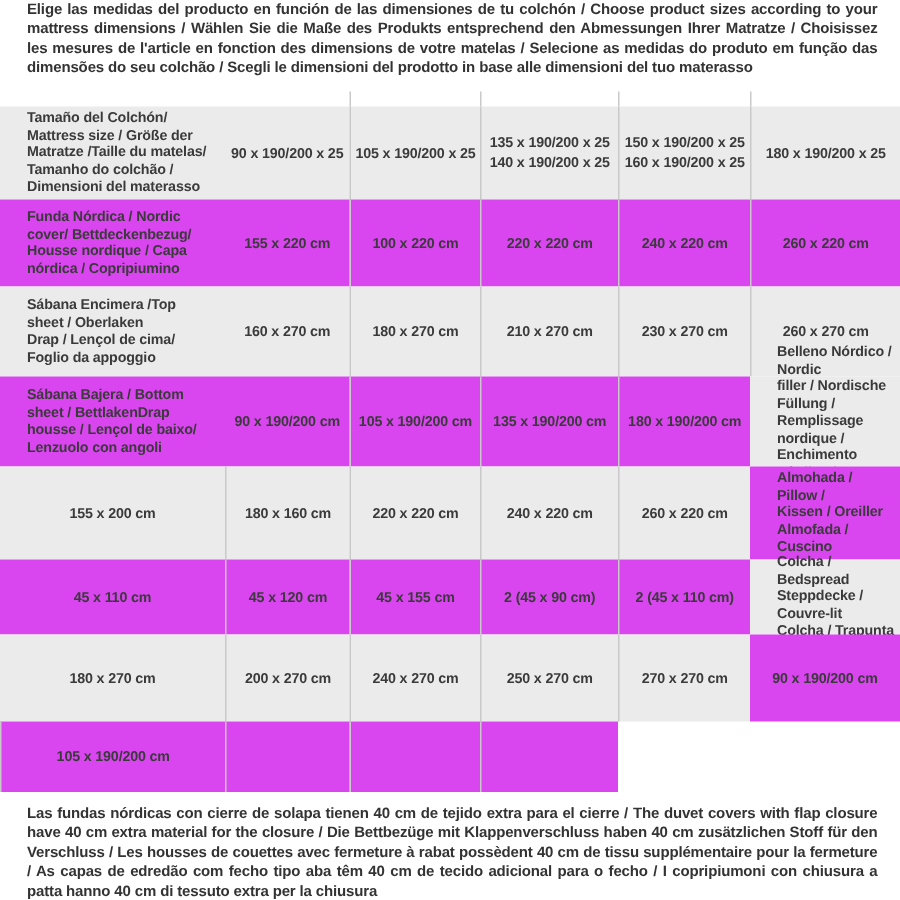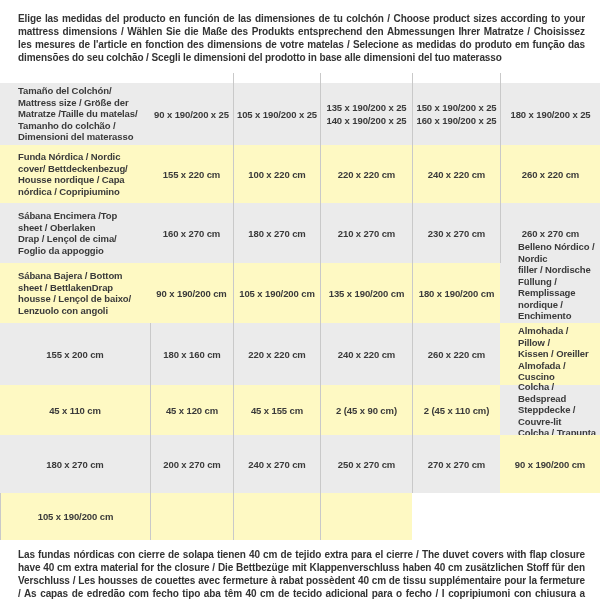--- a/index.html
+++ b/index.html
@@ -19,21 +19,21 @@
   .intro, .note {
     margin: 0;
     padding: 0 15px 0 18px;
     font-size: 10px;
     font-weight: 700;
     line-height: 13px;
     letter-spacing: -0.1px;
     color: #333333;
     text-align: justify;
   }
-  .intro { padding-top: 12px; }
+  .intro { }
   .note  { margin-top: 8px; }
   .size-table {
     margin-top: 9px;
     display: grid;
     grid-template-columns: 150px 83px 87px 92px 88px 100px;
     grid-template-rows: 10px 62px 58px 60px 60px 62px 50px 58px 47px;
     width: 600px;
   }
   .cell {
     display: flex;
@@ -51,21 +51,21 @@
     padding-left: 18px;
     padding-right: 4px;
     line-height: 11.5px;
   }
   .cell.val {
     justify-content: center;
     text-align: center;
     line-height: 13px;
   }
   .g { background: #ebebeb; }
-  .w { background: #fef9c3; }
+  .w { background: #d946ef; }
   .vline { border-left: 1px solid #c9c9c9; }
   .spacer { background: #ffffff; }
 </style>
 </head>
 <body>
 
 <div class="page">
 
   <p class="intro">Elige las medidas del producto en función de las dimensiones de tu colchón / Choose product sizes according to your mattress dimensions / Wählen Sie die Maße des Produkts entsprechend den Abmessungen Ihrer Matratze / Choisissez les mesures de l'article en fonction des dimensions de votre matelas / Selecione as medidas do produto em função das dimensões do seu colchão / Scegli le dimensioni del prodotto in base alle dimensioni del tuo materasso</p>
 

